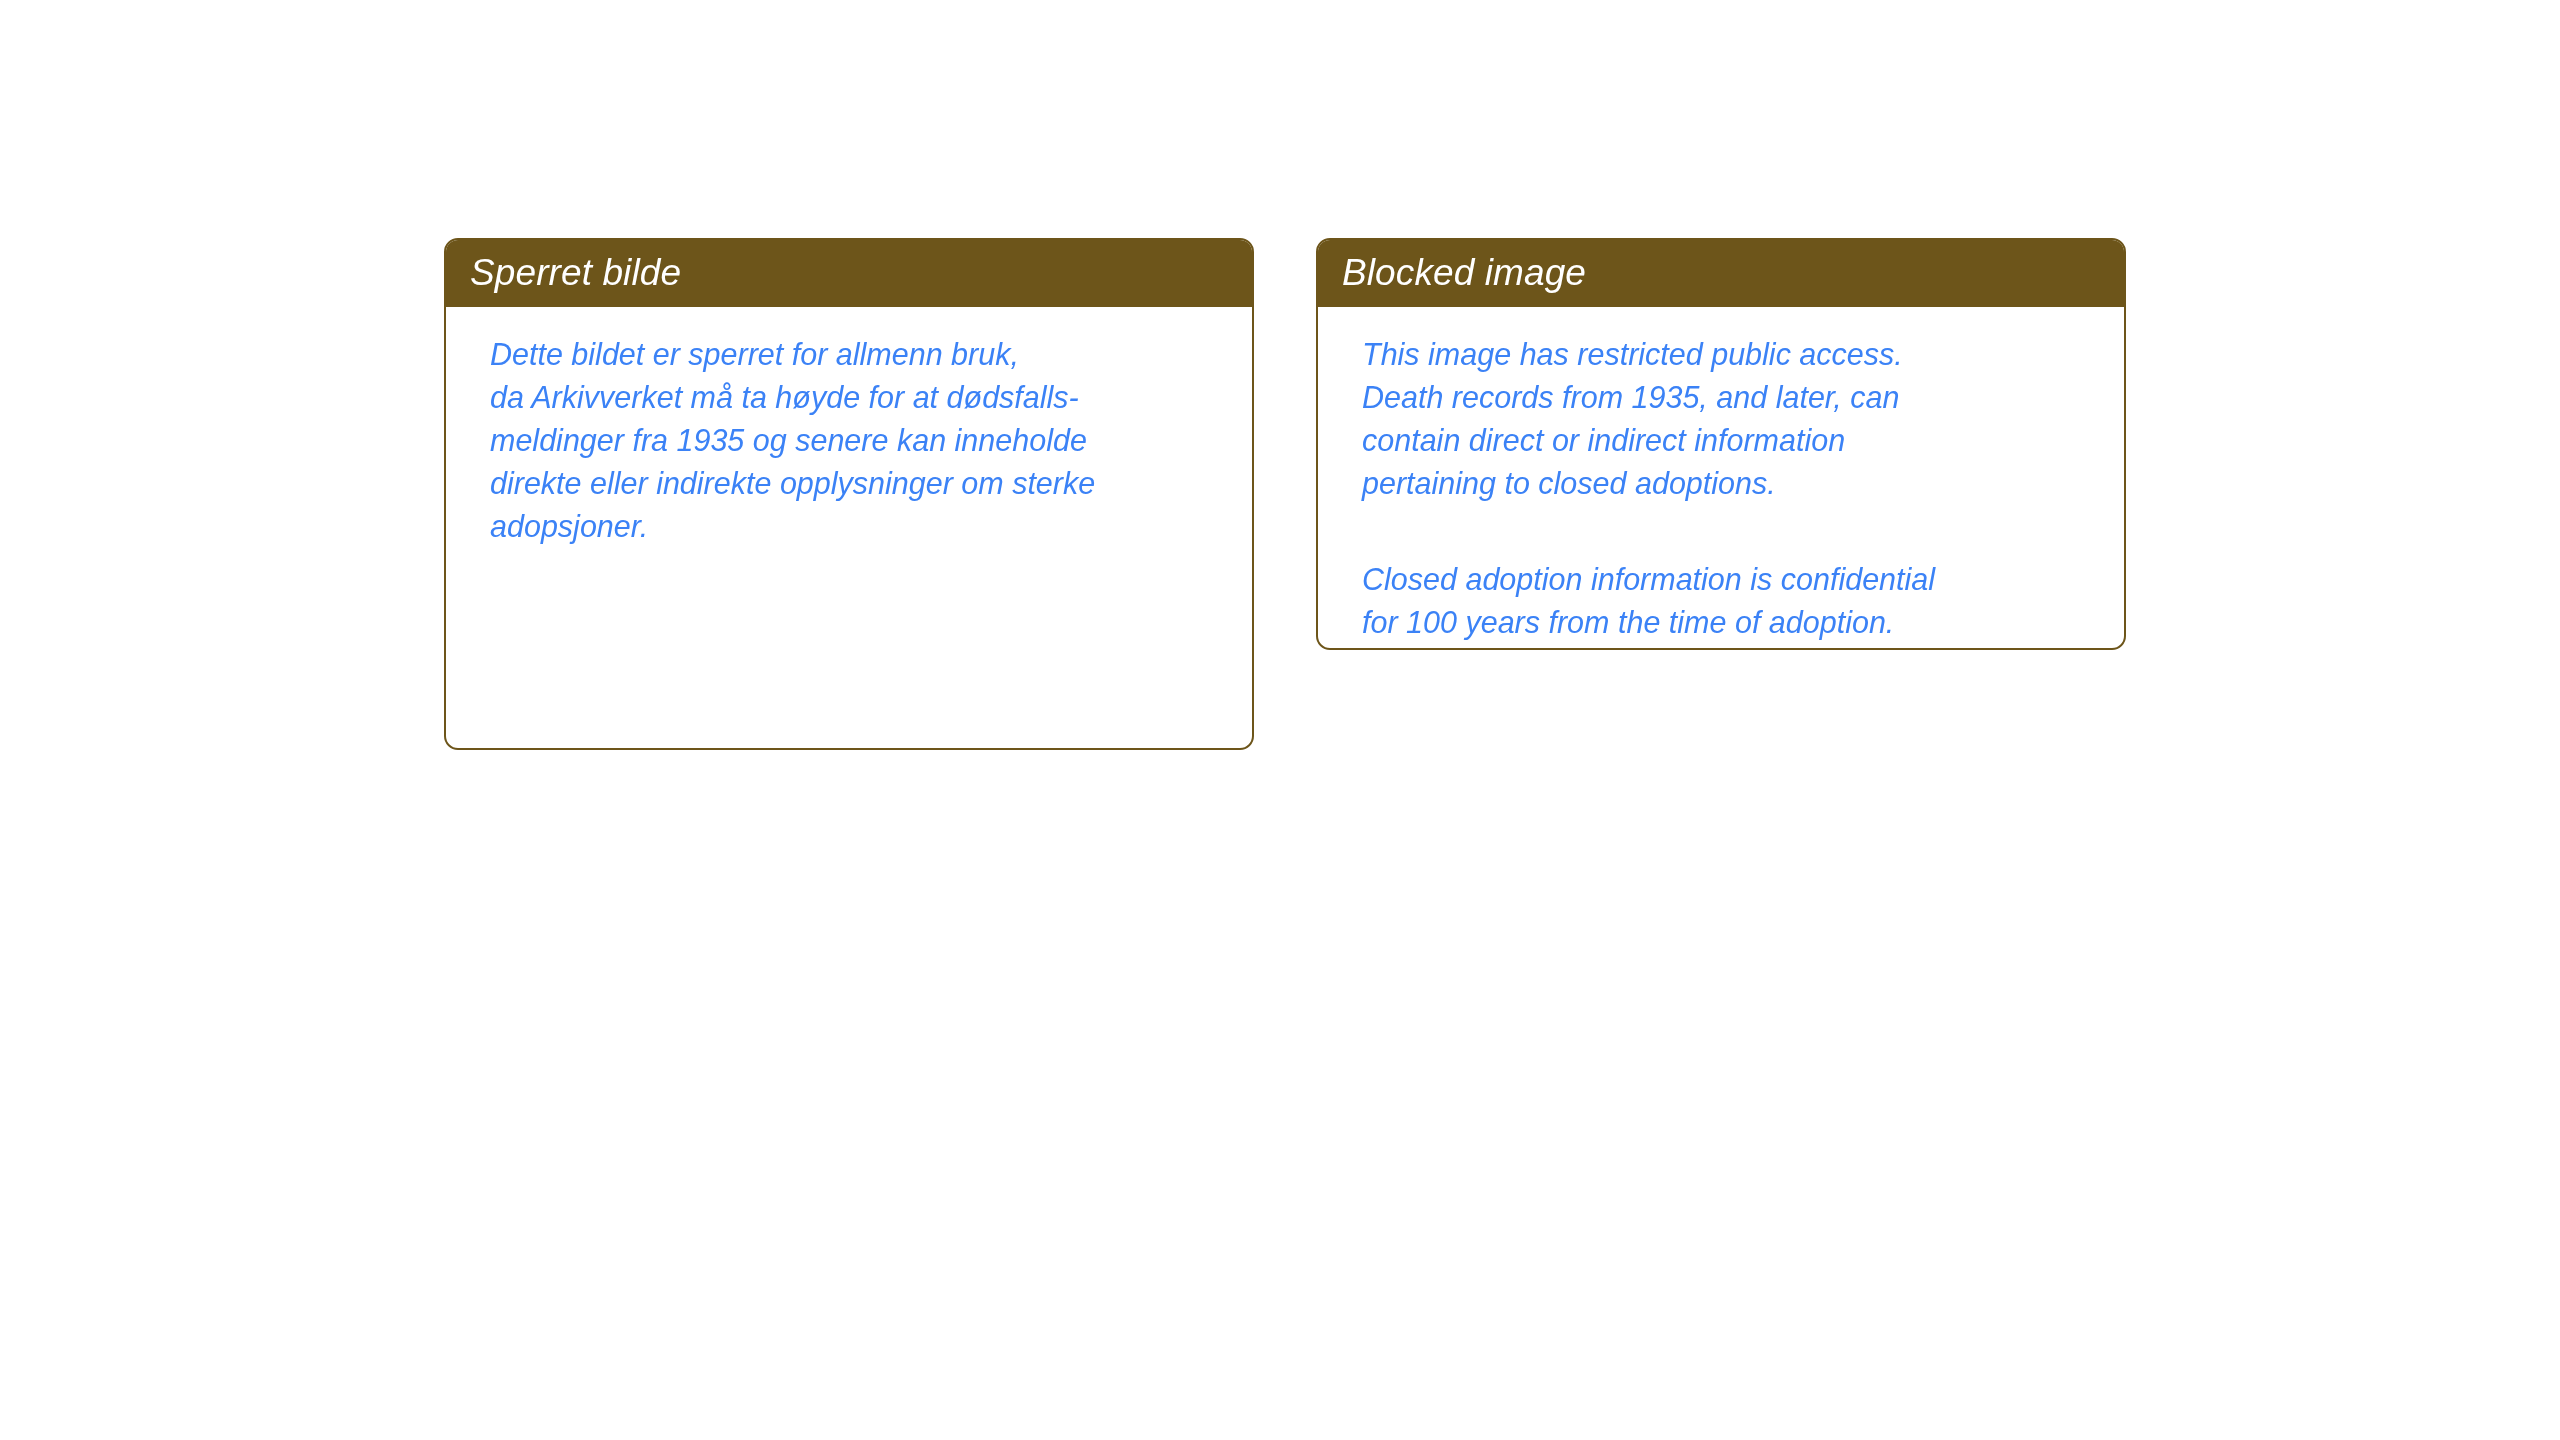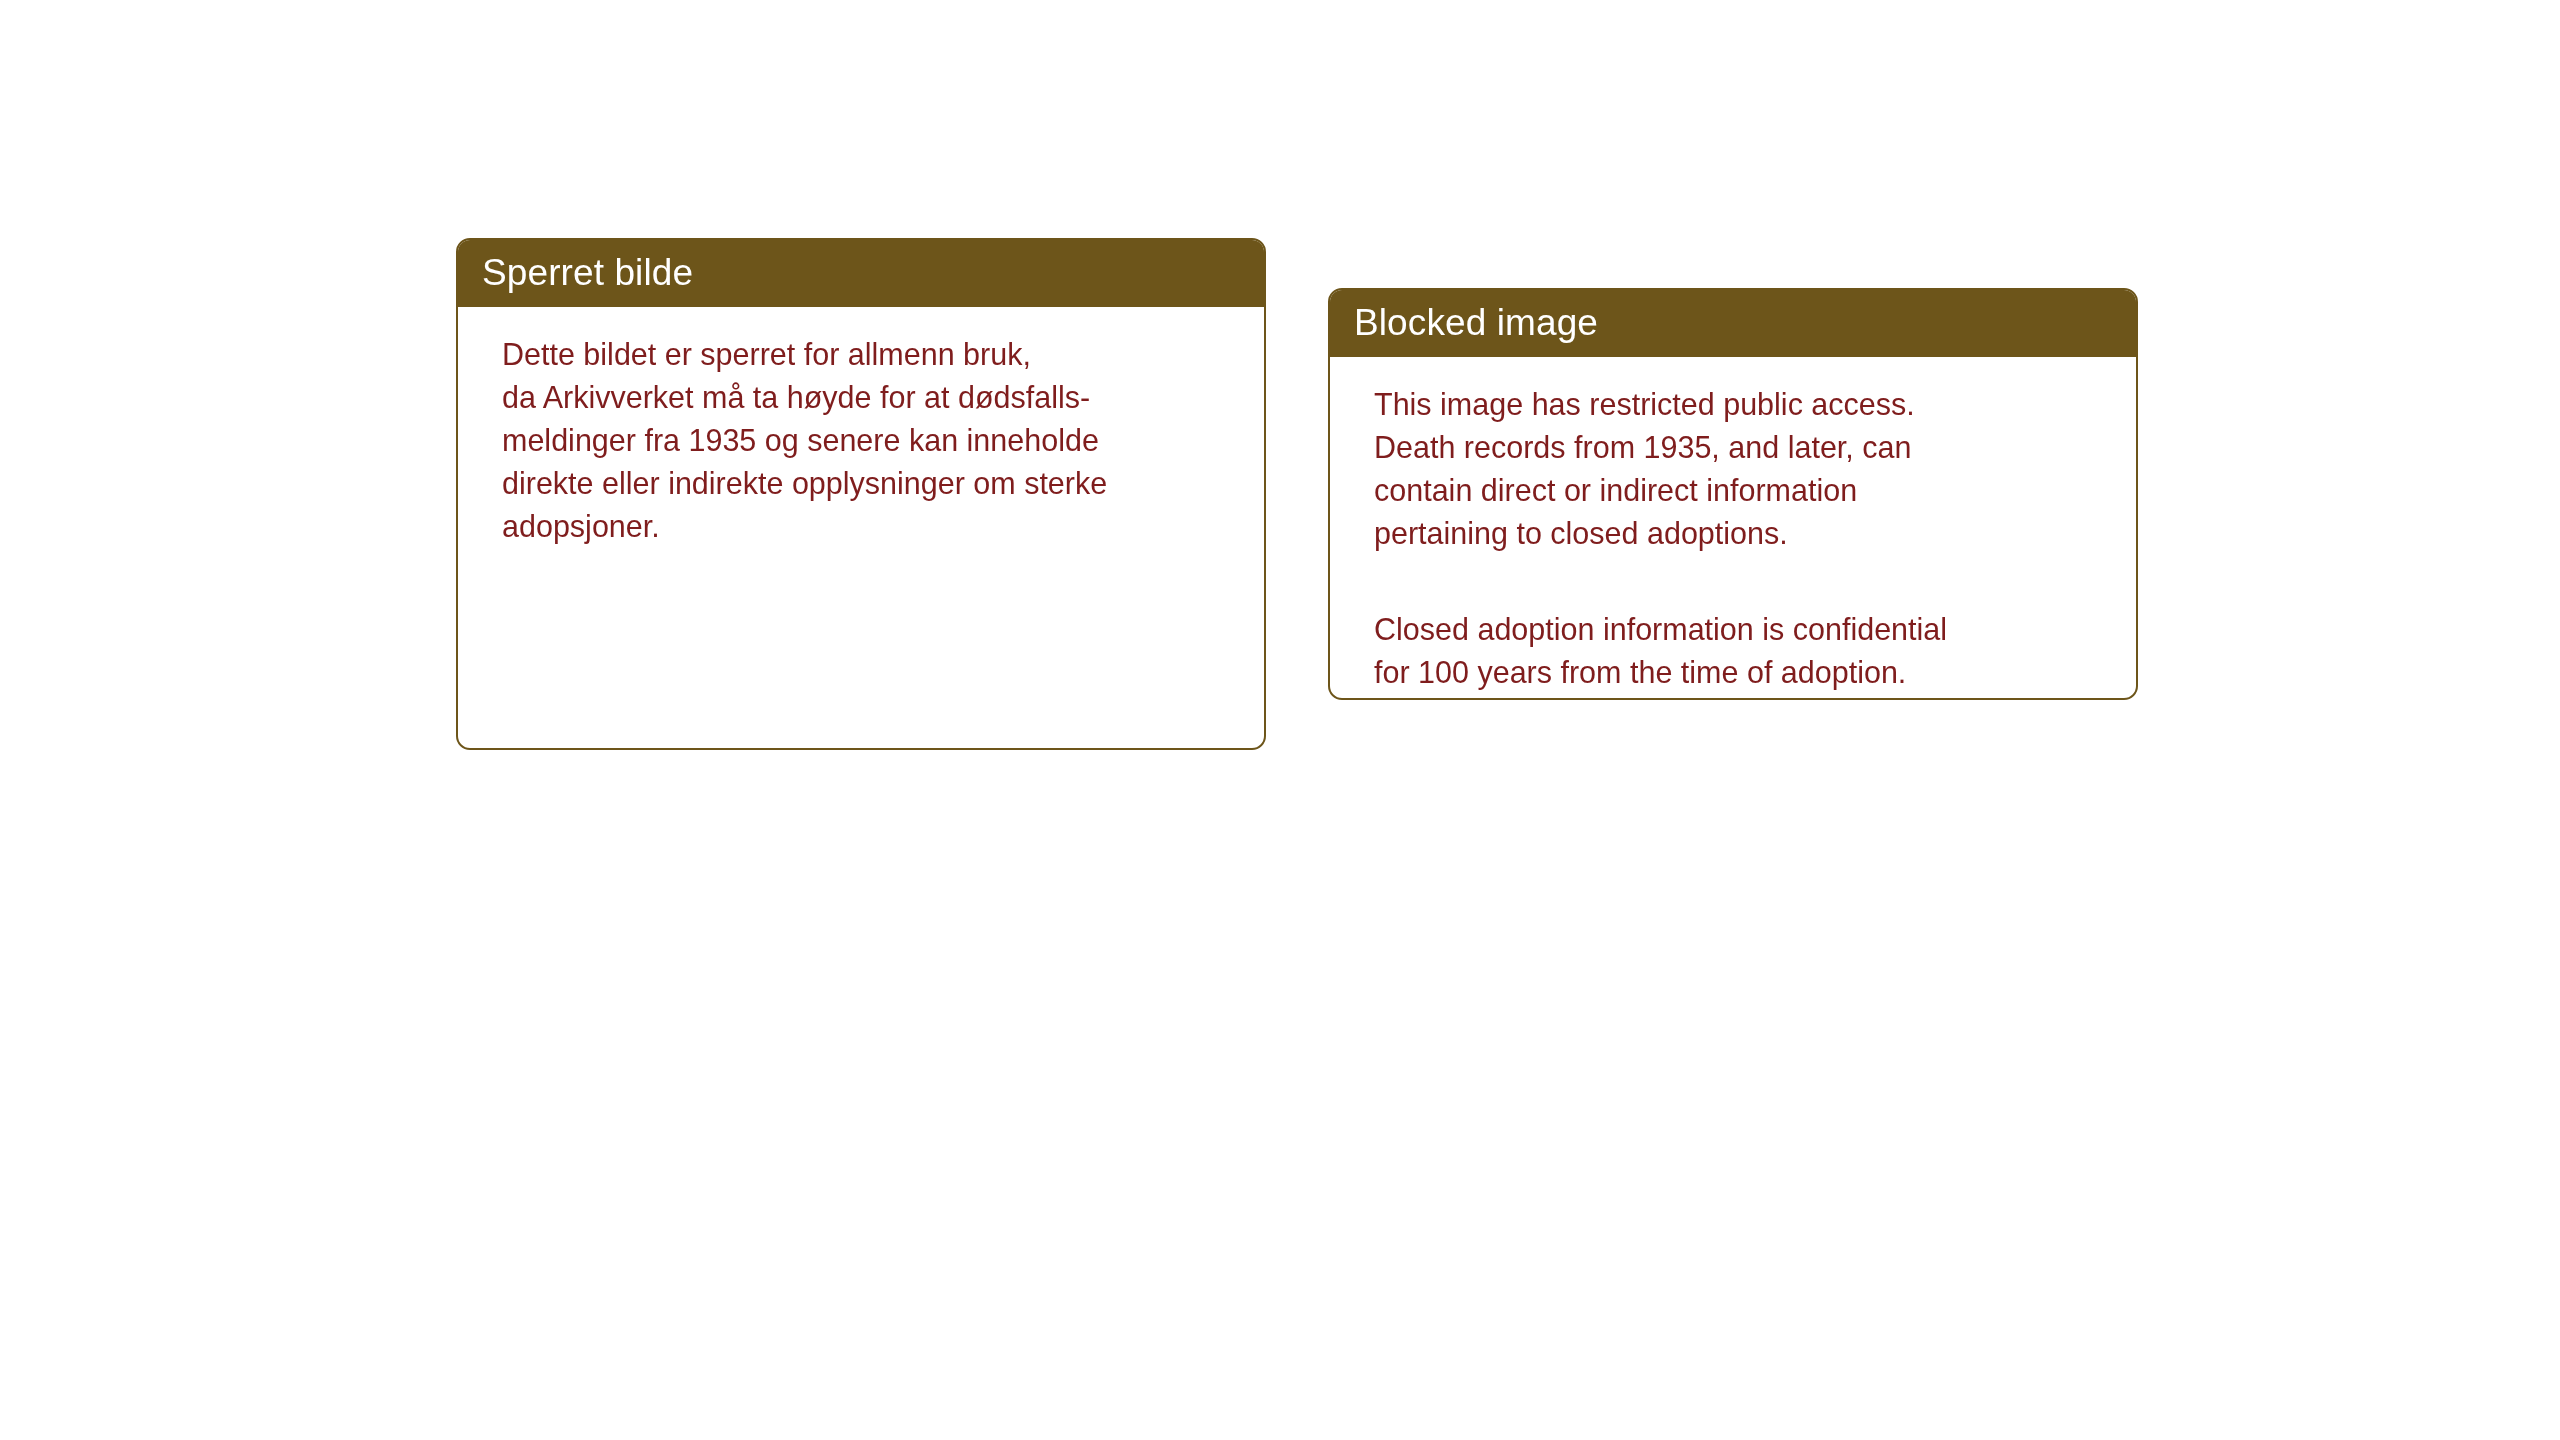--- a/index.html
+++ b/index.html
@@ -15,26 +15,27 @@
     -webkit-font-smoothing: antialiased;
   }
   .page {
     position: relative;
     width: 2560px;
     height: 1440px;
     background: #ffffff;
   }
   .panels {
     position: absolute;
-    left: 456px;
+    left: 444px;
     top: 238px;
     display: flex;
     flex-direction: row;
-    align-items: center;
+    align-items: flex-start;
     gap: 62px;
+    font-style: italic;
   }
   .panel {
     background: #ffffff;
     border: 2px solid #6d551a;
     border-radius: 14px;
     box-sizing: border-box;
     overflow: hidden;
     box-shadow: 0 0 0 0 rgba(0,0,0,0);
   }
   .panel-no {
@@ -49,21 +50,21 @@
     background: #6d551a;
     color: #ffffff;
     font-size: 37px;
     line-height: 1.0;
     padding: 14px 0 16px 24px;
     letter-spacing: 0.1px;
     font-weight: 400;
   }
   .panel-body {
     padding: 26px 28px 20px 44px;
-    color: #7f1d1d;
+    color: #3b82f6;
     font-size: 30.5px;
     line-height: 43px;
     font-weight: 400;
   }
   .panel-body p {
     margin: 0;
     white-space: pre-line;
   }
   .panel-body p + p {
     margin-top: 53px;

